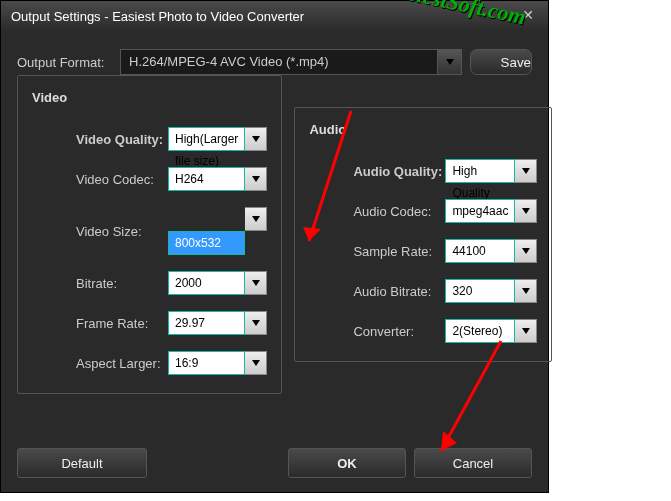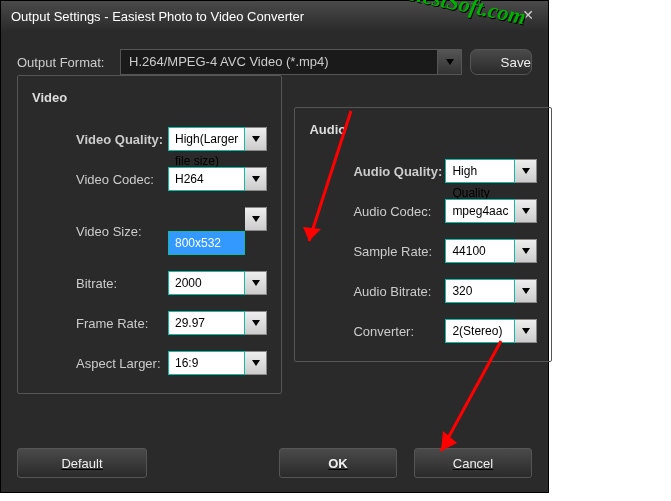--- a/index.html
+++ b/index.html
@@ -19,26 +19,26 @@
 .cols { display: flex; gap: 12px; align-items: center; }
 .panel { flex: 1; border: 1px solid #555; border-radius: 2px; padding: 14px 14px 18px; }
 .panel-title { font-weight: bold; margin-bottom: 22px; color: #ddd; }
 .field { display: flex; align-items: center; margin-bottom: 16px; }
 .field-label { width: 92px; color: #ccc; margin-left: 44px; }
 .field-label.bold { font-weight: bold; }
 .field-input { flex: 1; display: flex; }
 .val-box { flex: 1; background: #fff; border: 1px solid #14b8a6; height: 24px; line-height: 22px; padding: 0 6px; color: #000; font-size: 12px; }
 .val-box.sel { background: #3399ff; color: #fff; margin-top: 24px; }
 .dd2 { width: 22px; height: 24px; background: linear-gradient(#eee,#ccc); border: 1px solid #888; border-left: none; display: flex; align-items: center; justify-content: center; }
-.buttons { display: flex; justify-content: space-between; padding: 0 16px; position: absolute; bottom: 14px; left: 0; right: 0; text-decoration: underline; }
+.buttons { display: flex; justify-content: space-between; padding: 0 16px; position: absolute; bottom: 14px; left: 0; right: 0; }
 .btn { height: 30px; background: linear-gradient(#4a4a4a,#2a2a2a); border: 1px solid #555; color: #eee; border-radius: 3px; cursor: pointer; font-size: 13px; }
 .btn-default { width: 130px; }
 .btn-ok, .btn-cancel { width: 118px; }
 .btn-ok { font-weight: bold; }
-.right-group { display: flex; gap: 17px; }
+.right-group { display: flex; gap: 8px; }
 .watermark { position: absolute; top: 6px; right: 20px; font-family: Georgia, serif; font-size: 22px; font-weight: bold; font-style: italic; color: #00b000; text-shadow: 1px 1px 0 #000; transform: rotate(12deg); transform-origin: top right; pointer-events: none; line-height: 1; }
 .arrow { position: absolute; pointer-events: none; }
 .tri { fill: #000; }
 </style>
 </head>
 <body>
 
 <div class="window">
   <div class="titlebar">
     <span class="titlebar-text">Output Settings - Easiest Photo to Video Converter</span>

